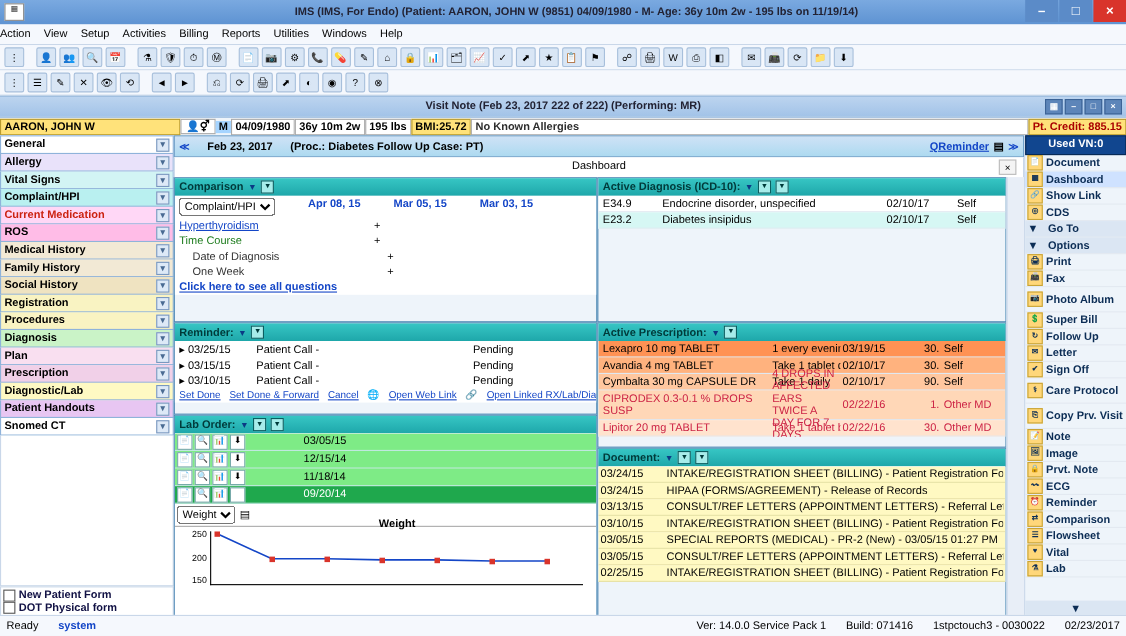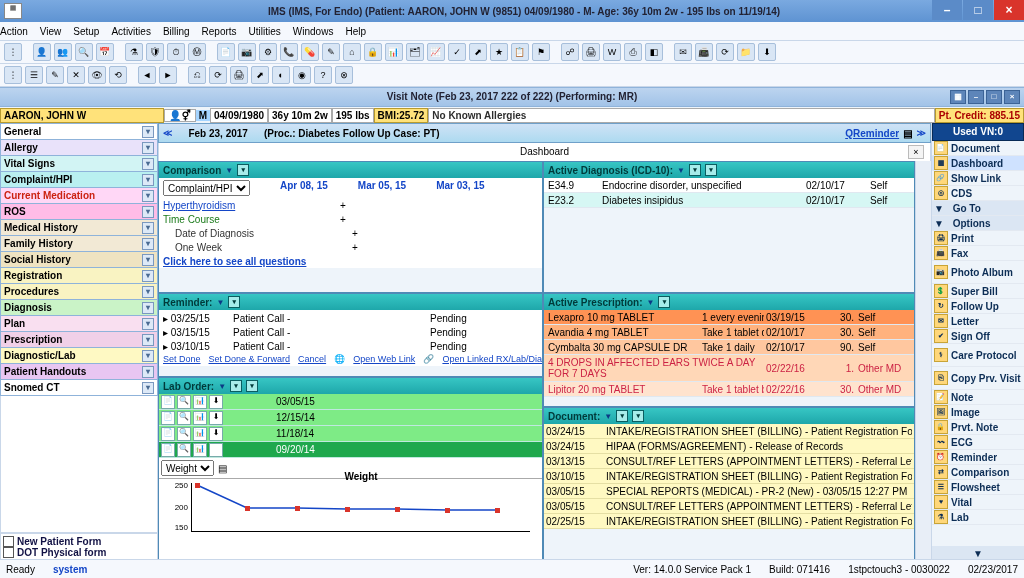--- a/index.html
+++ b/index.html
@@ -503,20 +503,21 @@
                 <div class="c5">Self</div>
               </div>
             <div class="grid-row rx-3">
                 <div class="c1">Cymbalta 30 mg CAPSULE DR</div>
                 <div class="c2">Take 1 daily</div>
                 <div class="c3">02/10/17</div>
                 <div class="c4">90.</div>
                 <div class="c5">Self</div>
               </div>
             <div class="grid-row rx-4" style="height:26px">
+                <div class="c1" style="white-space:normal">CIPRODEX 0.3-0.1 % DROPS SUSP</div>
                 <div class="c2" style="white-space:normal">4 DROPS IN AFFECTED EARS TWICE A DAY FOR 7 DAYS</div>
                 <div class="c3">02/22/16</div>
                 <div class="c4">1.</div>
                 <div class="c5">Other MD</div>
               </div>
             <div class="grid-row rx-5">
                 <div class="c1">Lipitor 20 mg TABLET</div>
                 <div class="c2">Take 1 tablet by mouth at bedtime</div>
                 <div class="c3">02/22/16</div>
                 <div class="c4">30.</div>
@@ -544,21 +545,21 @@
             <div class="doc-row">
                 <div class="d1">03/13/15</div>
                 <div class="d2">CONSULT/REF LETTERS (APPOINTMENT LETTERS)  - Referral Letter -- Short Hand</div>
               </div>
             <div class="doc-row">
                 <div class="d1">03/10/15</div>
                 <div class="d2">INTAKE/REGISTRATION SHEET (BILLING)  - Patient Registration Form</div>
               </div>
             <div class="doc-row">
                 <div class="d1">03/05/15</div>
-                <div class="d2">SPECIAL REPORTS (MEDICAL)  - PR-2 (New) - 03/05/15 12:27 PM</div>
+                <div class="d2">SPECIAL REPORTS (MEDICAL)  - PR-2 (New) - 03/05/15 01:27 PM</div>
               </div>
             <div class="doc-row">
                 <div class="d1">03/05/15</div>
                 <div class="d2">CONSULT/REF LETTERS (APPOINTMENT LETTERS)  - Referral Letter -- Short Hand</div>
               </div>
             <div class="doc-row">
                 <div class="d1">02/25/15</div>
                 <div class="d2">INTAKE/REGISTRATION SHEET (BILLING)  - Patient Registration Form</div>
               </div>
           </div>

